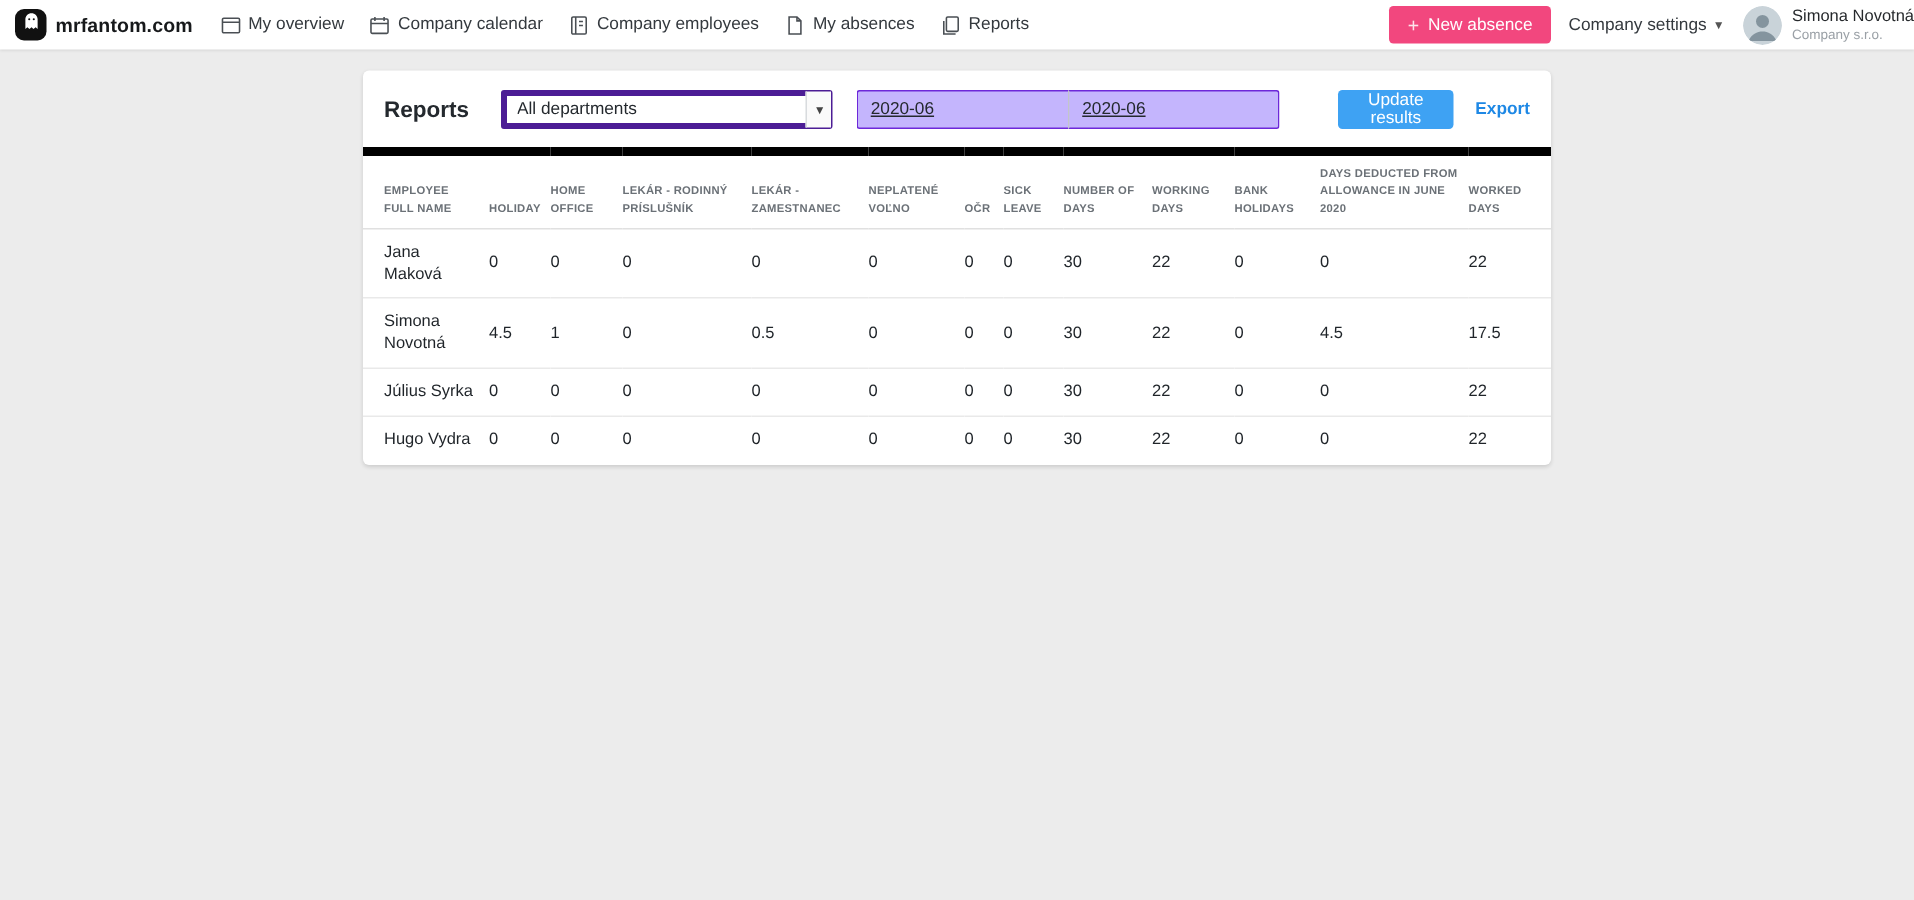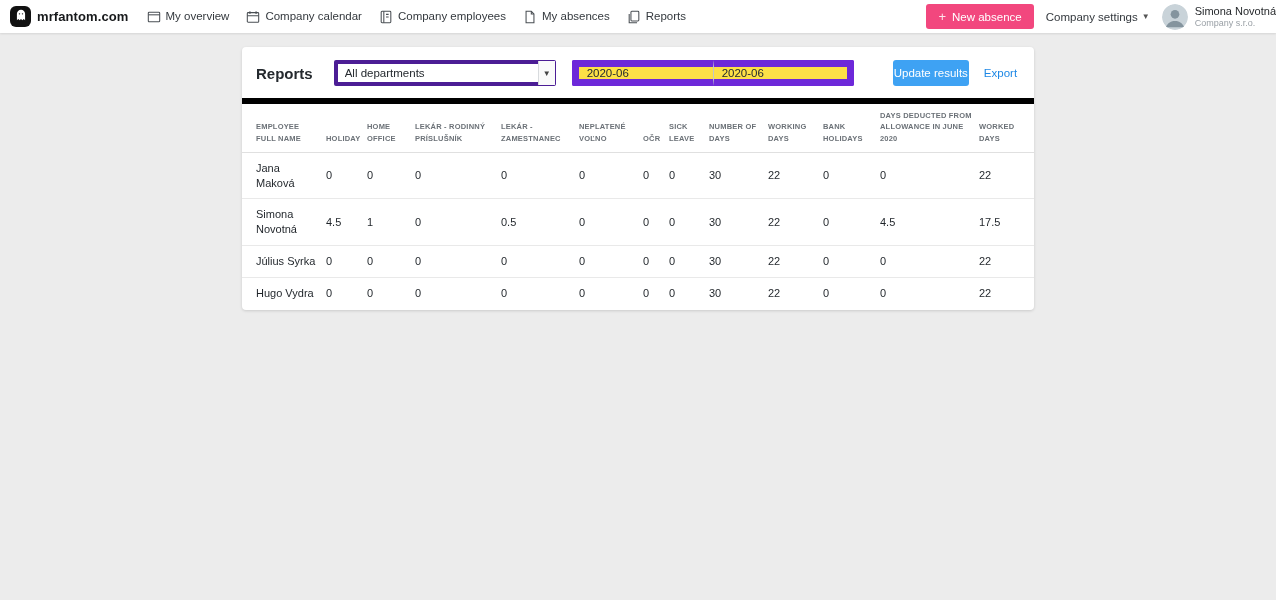--- a/index.html
+++ b/index.html
@@ -68,32 +68,33 @@
     font-family: Liberation Sans, sans-serif; cursor: pointer;
   }
   .select-caret {
     position: absolute; right: 1px; top: 1px; bottom: 1px; width: 17px;
     display: flex; align-items: center; justify-content: center;
     border-left: 1px solid #d8dbde; background: #fafafa;
     font-size: 8px; color: #444; pointer-events: none;
   }
   .date-group { display: flex; margin-right: 39px; }
   .date-input {
-    width: 141px; height: 26px; border: 7px solid #6d28d9;
-    font-size: 11.5px; color: #24292e; padding: 0 8px; background: #fde047;
+    width: 141px; height: 26px; border: 1px solid #6d28d9;
+    font-size: 11.5px; color: #24292e; padding: 0 8px; background: #c4b5fd;
     font-family: "Liberation Sans", sans-serif;
+    text-decoration: underline;
   }
   .date-input:first-child { border-radius: 2px 0 0 2px; border-right: none; }
   .date-input:last-child { border-radius: 0 2px 2px 0; border-left: 1px solid #c2c6ca; }
   .update-btn {
     background: #3ea2f3; color: #fff; border: none; border-radius: 3px;
     height: 26px; padding: 0 1px; font-size: 11.5px; cursor: pointer;
     margin-right: 15px; font-family: "Liberation Sans", sans-serif;
   }
-  .export-link { font-size: 11.5px; color: #1e88e5; font-weight: 400; text-decoration: none; cursor: pointer; }
+  .export-link { font-size: 11.5px; color: #1e88e5; font-weight: 700; text-decoration: none; cursor: pointer; }
 
   
   table.report-table { width: 100%; border-collapse: collapse; table-layout: fixed; }
   .report-table th {
     font-size: 7.5px; font-weight: 700; color: #6b7177; letter-spacing: .2px;
     text-align: left; vertical-align: bottom;
     padding: 6px 5px 8px 0;
     border-top: 6px solid #000000; border-bottom: 1px solid #e0e0e0;
     line-height: 1.5; word-wrap: break-word;
   }

